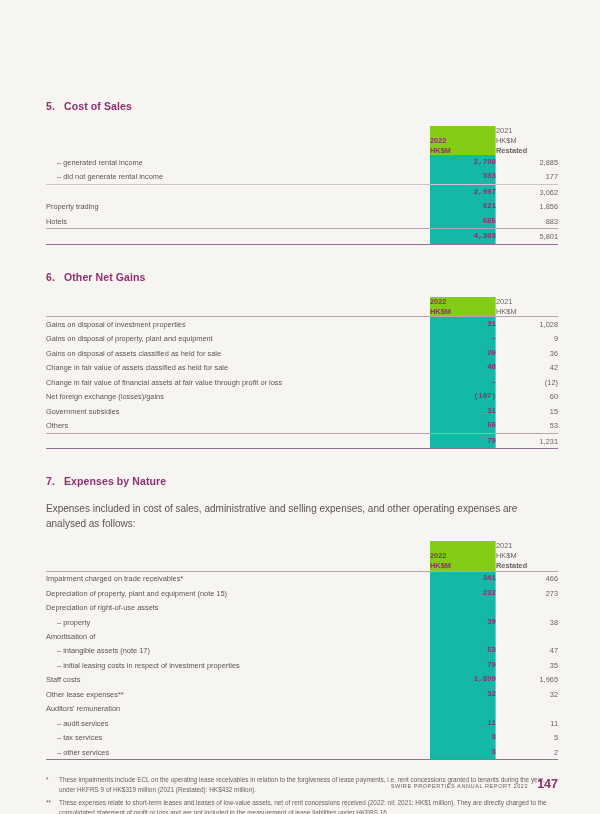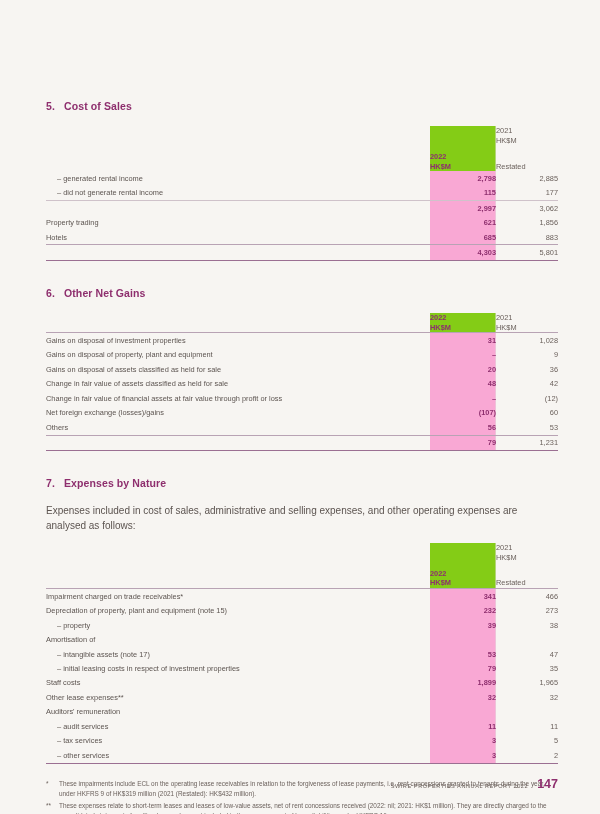--- a/index.html
+++ b/index.html
@@ -70,32 +70,33 @@
     color: #8e2f6e;
     font-weight: bold;
     background: #84cc16;
     padding-right: 7px;
   }
   th.h-2021 {
     color: #6b615c;
     padding-right: 2px;
   }
   .h-year .ln { display: block; }
-  .h-year .restated { font-weight: normal; color: #6b615c; margin-top: 16px; }
+  .h-year .restated { font-weight: bold; color: #6b615c; }
 
   
   tr.row td { padding-top: 2.6px; padding-bottom: 2.6px; line-height: 1.25; }
   td.lbl { color: #5c5450; padding-right: 6px; }
   td.lbl.indent { padding-left: 11px; }
   td.v2022 {
     text-align: right;
     color: #8e2f6e;
     font-weight: bold;
-    background: #f9a8d4;
+    background: #14b8a6;
     padding-right: 7px;
+    font-family: Liberation Mono, monospace;
   }
   td.v2021 {
     text-align: right;
     color: #6b615c;
     padding-right: 2px;
   }
 
   
   tr.rule-top > td, tr.rule-top > th { border-top: 0.8px solid #b8a3b4; }
   tr.rule-thin > td { border-top: 0.6px solid #cfc2ca; }
@@ -175,21 +176,21 @@
             </tr>
           </thead>
           <tbody>
             <tr class="row">
               <td class="lbl indent">– generated rental income</td>
               <td class="v2022">2,798</td>
               <td class="v2021">2,885</td>
             </tr>
             <tr class="row">
               <td class="lbl indent">– did not generate rental income</td>
-              <td class="v2022">115</td>
+              <td class="v2022">333</td>
               <td class="v2021">177</td>
             </tr>
             <tr class="row rule-thin">
               <td class="lbl"></td>
               <td class="v2022">2,997</td>
               <td class="v2021">3,062</td>
             </tr>
             <tr class="row">
               <td class="lbl">Property trading</td>
               <td class="v2022">621</td>
@@ -255,20 +256,25 @@
             </tr>
             <tr class="row">
               <td class="lbl">Change in fair value of financial assets at fair value through profit or loss</td>
               <td class="v2022">–</td>
               <td class="v2021">(12)</td>
             </tr>
             <tr class="row">
               <td class="lbl">Net foreign exchange (losses)/gains</td>
               <td class="v2022">(107)</td>
               <td class="v2021">60</td>
+            </tr>
+            <tr class="row">
+              <td class="lbl">Government subsidies</td>
+              <td class="v2022">31</td>
+              <td class="v2021">15</td>
             </tr>
             <tr class="row">
               <td class="lbl">Others</td>
               <td class="v2022">56</td>
               <td class="v2021">53</td>
             </tr>
             <tr class="row rule-close rule-bottom">
               <td class="lbl"></td>
               <td class="v2022">79</td>
               <td class="v2021">1,231</td>
@@ -307,20 +313,25 @@
               <td class="lbl">Impairment charged on trade receivables*</td>
               <td class="v2022">341</td>
               <td class="v2021">466</td>
             </tr>
             <tr class="row">
               <td class="lbl">Depreciation of property, plant and equipment (note 15)</td>
               <td class="v2022">232</td>
               <td class="v2021">273</td>
             </tr>
             <tr class="row">
+              <td class="lbl">Depreciation of right-of-use assets</td>
+              <td class="v2022"></td>
+              <td class="v2021"></td>
+            </tr>
+            <tr class="row">
               <td class="lbl indent">– property</td>
               <td class="v2022">39</td>
               <td class="v2021">38</td>
             </tr>
             <tr class="row">
               <td class="lbl">Amortisation of</td>
               <td class="v2022"></td>
               <td class="v2021"></td>
             </tr>
             <tr class="row">

